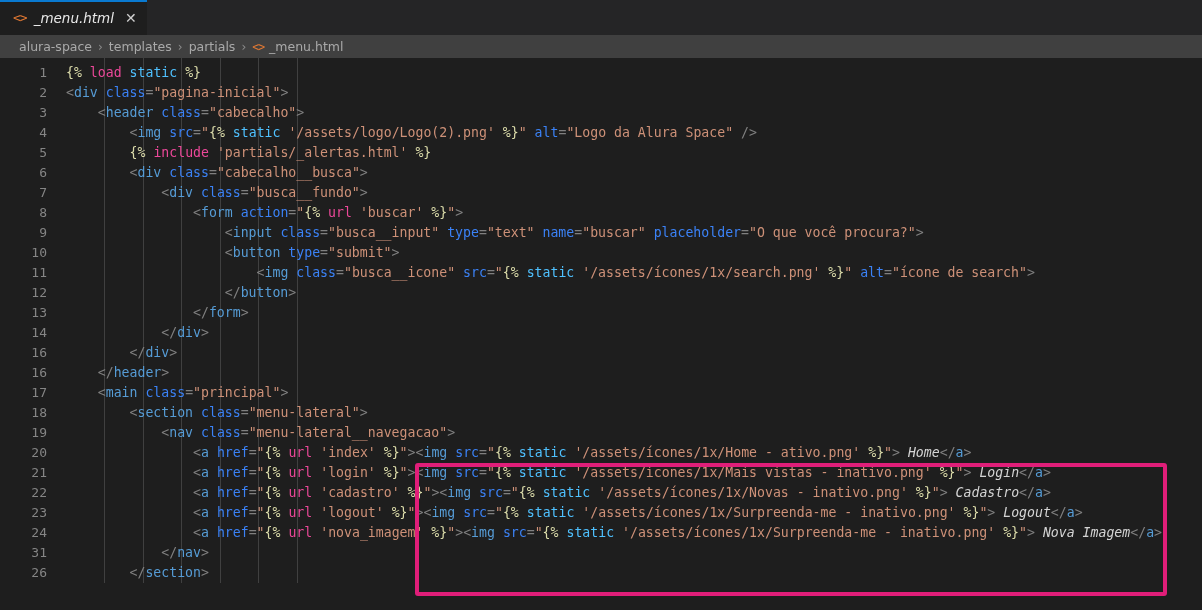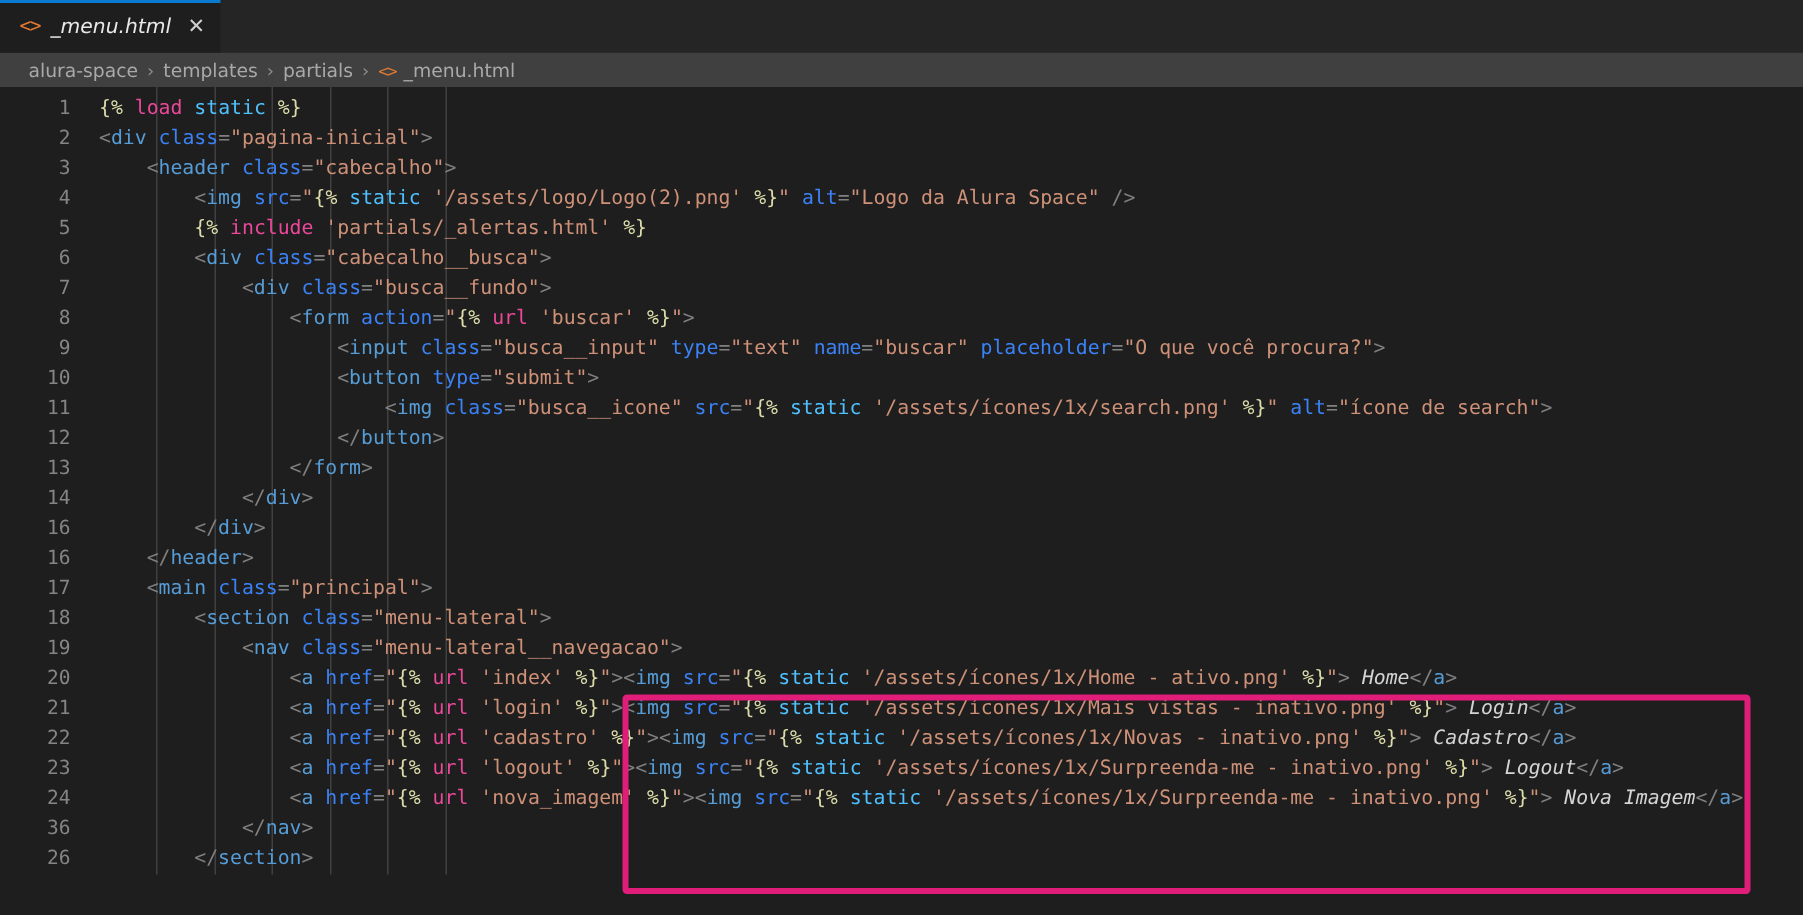--- a/index.html
+++ b/index.html
@@ -203,17 +203,17 @@
       <div class="code-line"><span class="ln">16</span><span class="code-text"><span class="t-bracket">        &lt;/</span><span class="t-tag">div</span><span class="t-bracket">&gt;</span></span></div>
       <div class="code-line"><span class="ln">16</span><span class="code-text"><span class="t-bracket">    &lt;/</span><span class="t-tag">header</span><span class="t-bracket">&gt;</span></span></div>
       <div class="code-line"><span class="ln">17</span><span class="code-text"><span class="t-bracket">    &lt;</span><span class="t-tag">main</span><span class="t-plain"> </span><span class="t-attr">class</span><span class="t-punct">=</span><span class="t-str">"principal"</span><span class="t-bracket">&gt;</span></span></div>
       <div class="code-line"><span class="ln">18</span><span class="code-text"><span class="t-bracket">        &lt;</span><span class="t-tag">section</span><span class="t-plain"> </span><span class="t-attr">class</span><span class="t-punct">=</span><span class="t-str">"menu-lateral"</span><span class="t-bracket">&gt;</span></span></div>
       <div class="code-line"><span class="ln">19</span><span class="code-text"><span class="t-bracket">            &lt;</span><span class="t-tag">nav</span><span class="t-plain"> </span><span class="t-attr">class</span><span class="t-punct">=</span><span class="t-str">"menu-lateral__navegacao"</span><span class="t-bracket">&gt;</span></span></div>
       <div class="code-line"><span class="ln">20</span><span class="code-text"><span class="t-bracket">                &lt;</span><span class="t-tag">a</span><span class="t-plain"> </span><span class="t-attr">href</span><span class="t-punct">=</span><span class="t-str">"</span><span class="t-dj-brace">{%</span><span class="t-plain"> </span><span class="t-dj-kw">url</span><span class="t-plain"> </span><span class="t-str">'index'</span><span class="t-plain"> </span><span class="t-dj-brace">%}</span><span class="t-str">"</span><span class="t-bracket">&gt;&lt;</span><span class="t-tag">img</span><span class="t-plain"> </span><span class="t-attr">src</span><span class="t-punct">=</span><span class="t-str">"</span><span class="t-dj-brace">{%</span><span class="t-plain"> </span><span class="t-dj-name">static</span><span class="t-plain"> </span><span class="t-str">'/assets/ícones/1x/Home - ativo.png'</span><span class="t-plain"> </span><span class="t-dj-brace">%}</span><span class="t-str">"</span><span class="t-bracket">&gt;</span><span class="t-txt"> Home</span><span class="t-bracket">&lt;/</span><span class="t-tag">a</span><span class="t-bracket">&gt;</span></span></div>
       <div class="code-line"><span class="ln">21</span><span class="code-text"><span class="t-bracket">                &lt;</span><span class="t-tag">a</span><span class="t-plain"> </span><span class="t-attr">href</span><span class="t-punct">=</span><span class="t-str">"</span><span class="t-dj-brace">{%</span><span class="t-plain"> </span><span class="t-dj-kw">url</span><span class="t-plain"> </span><span class="t-str">'login'</span><span class="t-plain"> </span><span class="t-dj-brace">%}</span><span class="t-str">"</span><span class="t-bracket">&gt;&lt;</span><span class="t-tag">img</span><span class="t-plain"> </span><span class="t-attr">src</span><span class="t-punct">=</span><span class="t-str">"</span><span class="t-dj-brace">{%</span><span class="t-plain"> </span><span class="t-dj-name">static</span><span class="t-plain"> </span><span class="t-str">'/assets/ícones/1x/Mais vistas - inativo.png'</span><span class="t-plain"> </span><span class="t-dj-brace">%}</span><span class="t-str">"</span><span class="t-bracket">&gt;</span><span class="t-txt"> Login</span><span class="t-bracket">&lt;/</span><span class="t-tag">a</span><span class="t-bracket">&gt;</span></span></div>
       <div class="code-line"><span class="ln">22</span><span class="code-text"><span class="t-bracket">                &lt;</span><span class="t-tag">a</span><span class="t-plain"> </span><span class="t-attr">href</span><span class="t-punct">=</span><span class="t-str">"</span><span class="t-dj-brace">{%</span><span class="t-plain"> </span><span class="t-dj-kw">url</span><span class="t-plain"> </span><span class="t-str">'cadastro'</span><span class="t-plain"> </span><span class="t-dj-brace">%}</span><span class="t-str">"</span><span class="t-bracket">&gt;&lt;</span><span class="t-tag">img</span><span class="t-plain"> </span><span class="t-attr">src</span><span class="t-punct">=</span><span class="t-str">"</span><span class="t-dj-brace">{%</span><span class="t-plain"> </span><span class="t-dj-name">static</span><span class="t-plain"> </span><span class="t-str">'/assets/ícones/1x/Novas - inativo.png'</span><span class="t-plain"> </span><span class="t-dj-brace">%}</span><span class="t-str">"</span><span class="t-bracket">&gt;</span><span class="t-txt"> Cadastro</span><span class="t-bracket">&lt;/</span><span class="t-tag">a</span><span class="t-bracket">&gt;</span></span></div>
       <div class="code-line"><span class="ln">23</span><span class="code-text"><span class="t-bracket">                &lt;</span><span class="t-tag">a</span><span class="t-plain"> </span><span class="t-attr">href</span><span class="t-punct">=</span><span class="t-str">"</span><span class="t-dj-brace">{%</span><span class="t-plain"> </span><span class="t-dj-kw">url</span><span class="t-plain"> </span><span class="t-str">'logout'</span><span class="t-plain"> </span><span class="t-dj-brace">%}</span><span class="t-str">"</span><span class="t-bracket">&gt;&lt;</span><span class="t-tag">img</span><span class="t-plain"> </span><span class="t-attr">src</span><span class="t-punct">=</span><span class="t-str">"</span><span class="t-dj-brace">{%</span><span class="t-plain"> </span><span class="t-dj-name">static</span><span class="t-plain"> </span><span class="t-str">'/assets/ícones/1x/Surpreenda-me - inativo.png'</span><span class="t-plain"> </span><span class="t-dj-brace">%}</span><span class="t-str">"</span><span class="t-bracket">&gt;</span><span class="t-txt"> Logout</span><span class="t-bracket">&lt;/</span><span class="t-tag">a</span><span class="t-bracket">&gt;</span></span></div>
       <div class="code-line"><span class="ln">24</span><span class="code-text"><span class="t-bracket">                &lt;</span><span class="t-tag">a</span><span class="t-plain"> </span><span class="t-attr">href</span><span class="t-punct">=</span><span class="t-str">"</span><span class="t-dj-brace">{%</span><span class="t-plain"> </span><span class="t-dj-kw">url</span><span class="t-plain"> </span><span class="t-str">'nova_imagem'</span><span class="t-plain"> </span><span class="t-dj-brace">%}</span><span class="t-str">"</span><span class="t-bracket">&gt;&lt;</span><span class="t-tag">img</span><span class="t-plain"> </span><span class="t-attr">src</span><span class="t-punct">=</span><span class="t-str">"</span><span class="t-dj-brace">{%</span><span class="t-plain"> </span><span class="t-dj-name">static</span><span class="t-plain"> </span><span class="t-str">'/assets/ícones/1x/Surpreenda-me - inativo.png'</span><span class="t-plain"> </span><span class="t-dj-brace">%}</span><span class="t-str">"</span><span class="t-bracket">&gt;</span><span class="t-txt"> Nova Imagem</span><span class="t-bracket">&lt;/</span><span class="t-tag">a</span><span class="t-bracket">&gt;</span></span></div>
-      <div class="code-line"><span class="ln">36</span><span class="code-text"><span class="t-bracket">            &lt;/</span><span class="t-tag">nav</span><span class="t-bracket">&gt;</span></span></div>
+      <div class="code-line"><span class="ln">31</span><span class="code-text"><span class="t-bracket">            &lt;/</span><span class="t-tag">nav</span><span class="t-bracket">&gt;</span></span></div>
       <div class="code-line"><span class="ln">26</span><span class="code-text"><span class="t-bracket">        &lt;/</span><span class="t-tag">section</span><span class="t-bracket">&gt;</span></span></div>
     </div>
   <div id="annotation-box"></div>
 </div>
 
 </body></html>

